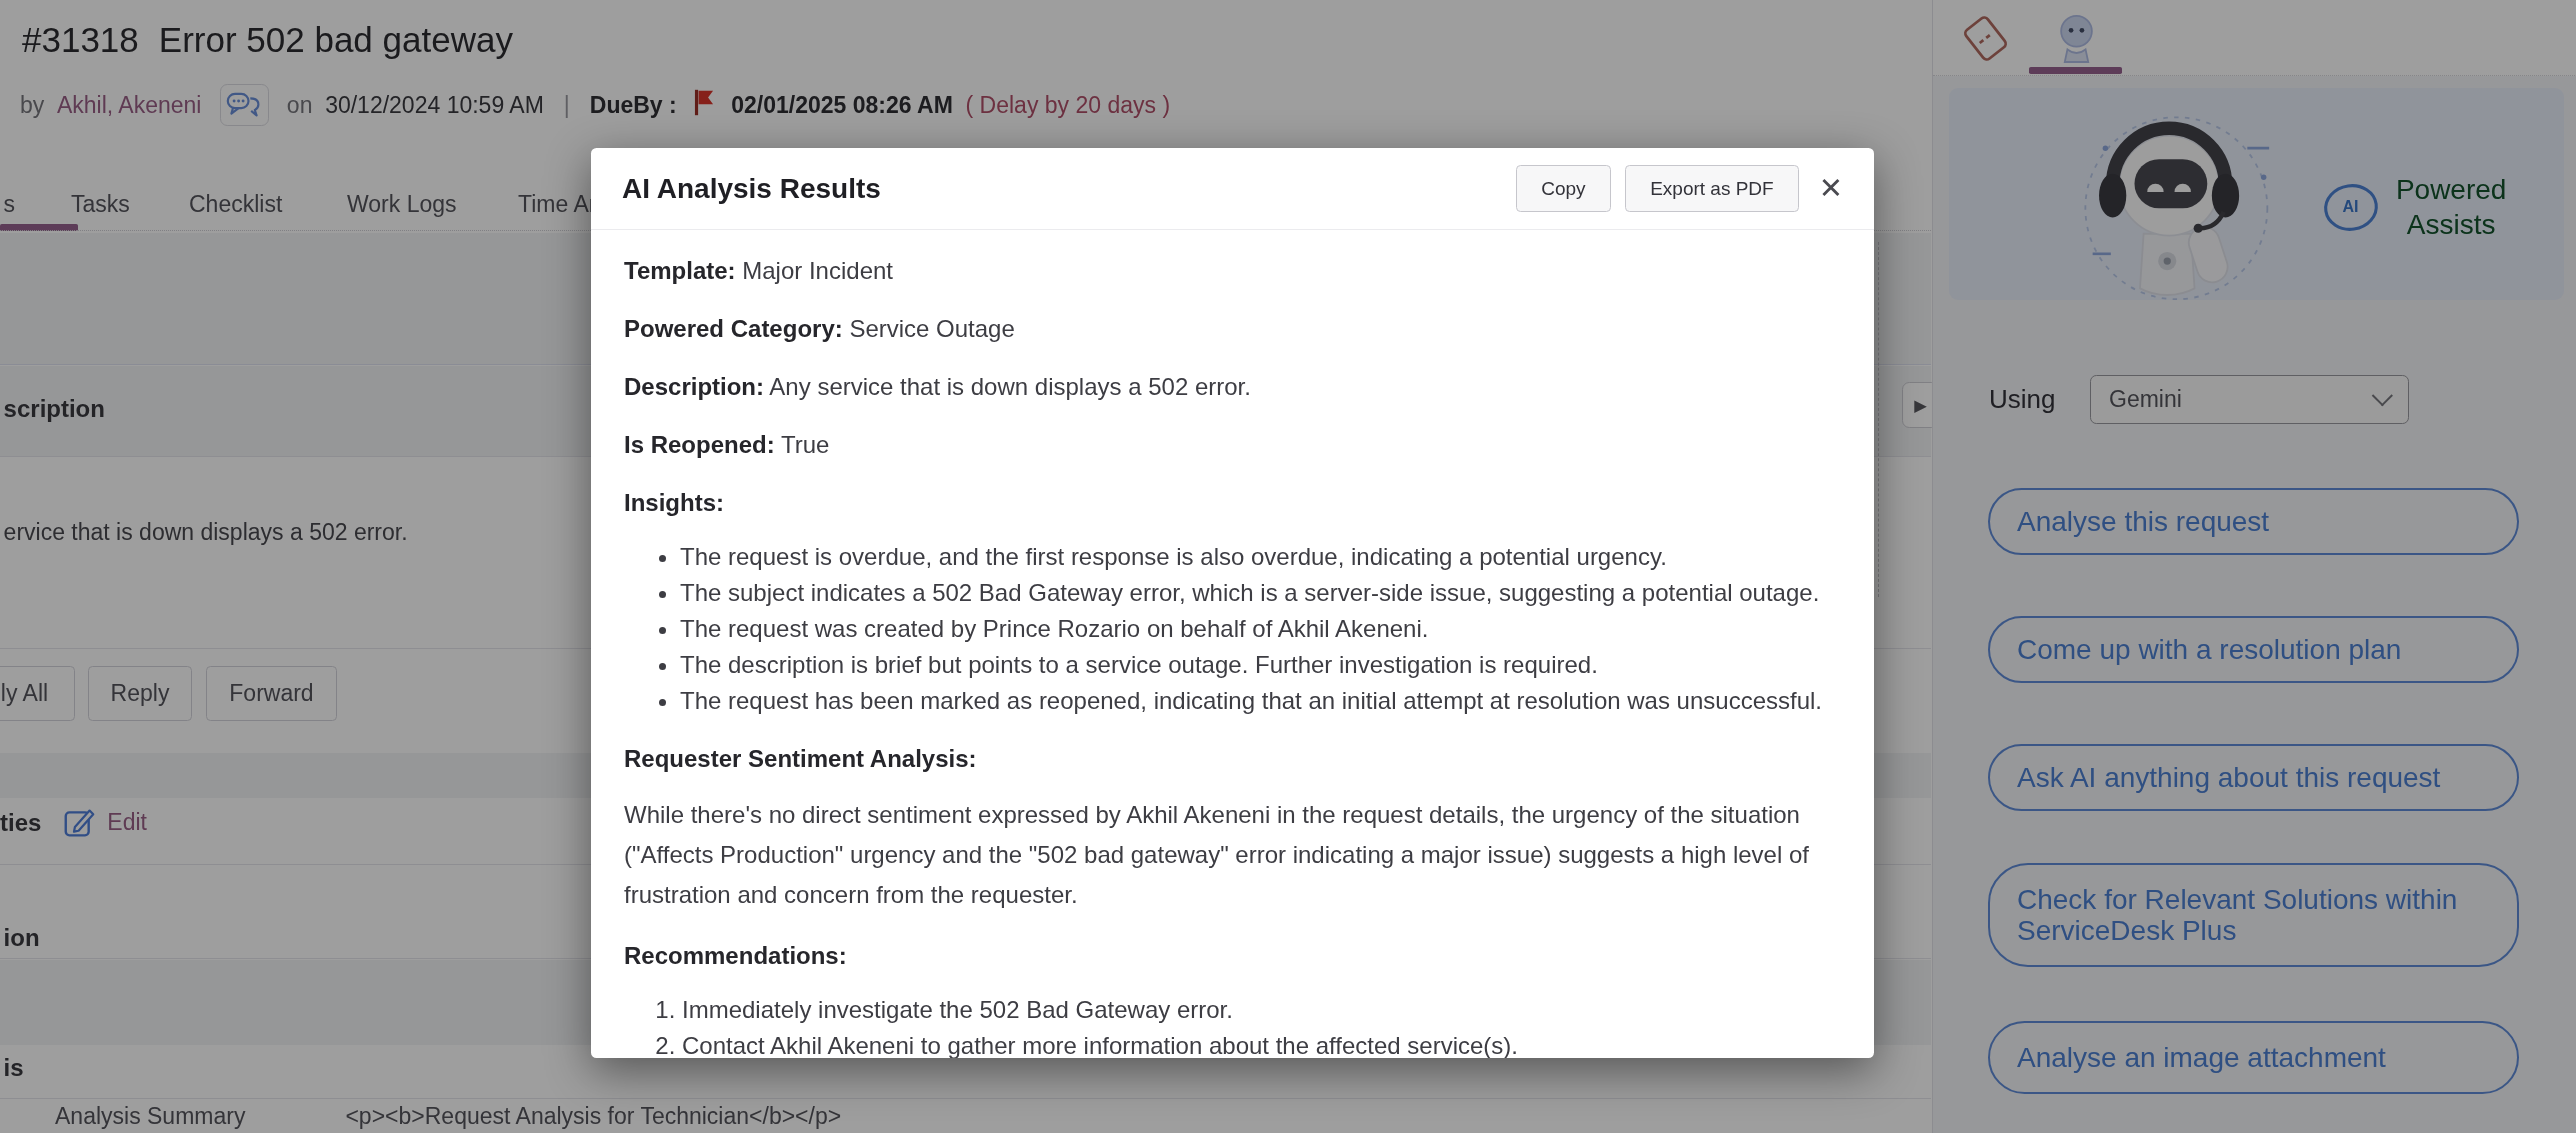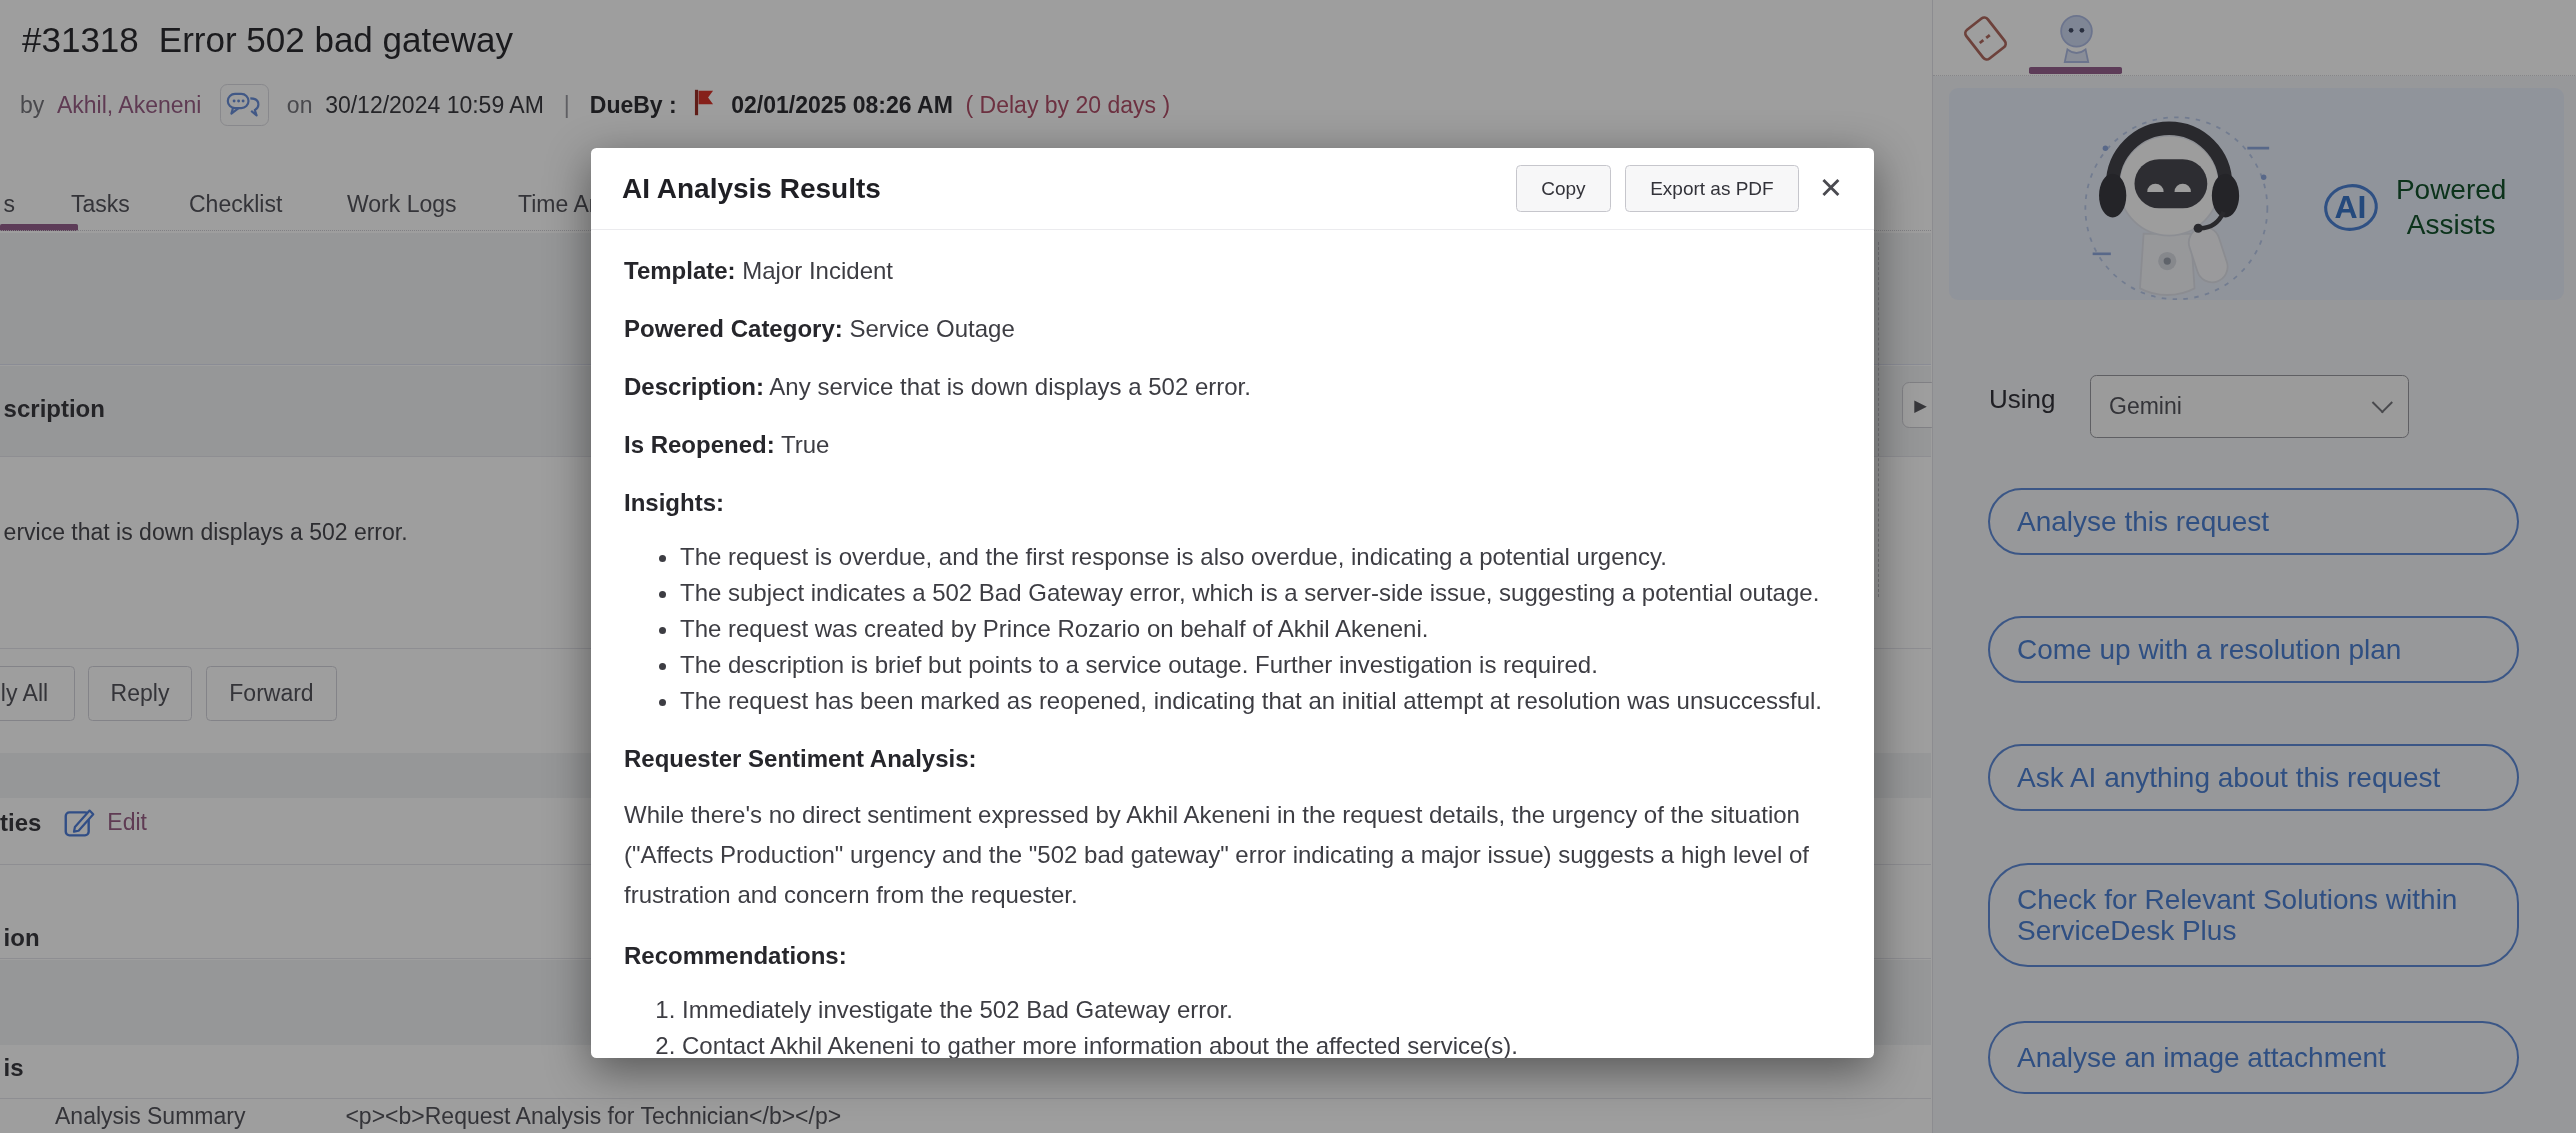--- a/index.html
+++ b/index.html
@@ -66,26 +66,26 @@
   .sidebar{position:absolute;left:1932px;top:0;width:644px;height:1134px;background:#f4f5f8;border-left:1.8px solid #e2e2e8;box-sizing:border-box;}
   .sb-top{position:absolute;left:0;top:0;width:644px;height:76px;background:#fff;border-bottom:1.8px dotted #d8d8de;box-sizing:border-box;}
   .sb-ticket{position:absolute;left:27px;top:12.7px;}
   .sb-robot{position:absolute;left:120px;top:11px;}
   .sb-underline{position:absolute;left:96px;top:67px;width:93px;height:7.3px;background:#96628f;border-radius:1.8px;}
 
   .banner{position:absolute;left:15.5px;top:88px;width:615px;height:212px;background:#e9effb;border-radius:9px;overflow:hidden;}
   .robot-illu{position:absolute;left:109px;top:1.8px;}
   .ai-row{position:absolute;left:373px;top:84px;display:flex;align-items:center;gap:16.4px;}
   .ai-logo{position:relative;width:58px;height:51px;}
-  .ai-logo span{position:absolute;left:0;top:0;width:100%;height:100%;display:flex;align-items:center;justify-content:center;color:#3a76c8;font-weight:bold;font-size:32px;}
+  .ai-logo span{position:absolute;left:0;top:0;width:100%;height:100%;display:flex;align-items:center;justify-content:center;color:#3a76c8;font-weight:bold;font-size:16px;}
   .ai-title{font-size:28px;line-height:35px;color:#14532d;text-align:center;}
 
   .using-row{position:absolute;left:0;top:373px;width:644px;}
   .using-lbl{position:absolute;left:56px;top:11px;font-size:26px;color:#33333a;}
-  .model-select{position:absolute;left:157px;top:1.8px;width:319px;height:63px;border:1.8px solid #9a9aa0;border-radius:6.4px;background:#fafbfa;box-sizing:border-box;display:flex;align-items:center;padding:0 18px;cursor:pointer;}
+  .model-select{position:absolute;left:157px;top:1.8px;width:319px;height:49px;border:1.8px solid #9a9aa0;border-radius:6.4px;background:#fafbfa;box-sizing:border-box;display:flex;align-items:center;padding:0 18px;cursor:pointer;}
   .model-select .val{font-size:23px;color:#55555c;flex:1;}
   .chev{width:12.7px;height:12.7px;border-right:2.7px solid #77777d;border-bottom:2.7px solid #77777d;transform:rotate(45deg) translate(-2.7px,-2.7px);}
 
   .action{position:absolute;left:55px;width:531px;border:2.7px solid #5f8cd8;border-radius:40px;background:transparent;color:#4d80d2;font-size:28px;line-height:31px;display:flex;align-items:center;padding:0 27px;box-sizing:border-box;text-align:left;cursor:pointer;font-family:"Liberation Sans",sans-serif;}
   .a0{top:488px;height:67px;}
   .a1{top:616px;height:67px;}
   .a2{top:744px;height:67px;}
   .a3{top:863px;height:104px;}
   .a4{top:1021px;height:73px;}
 

